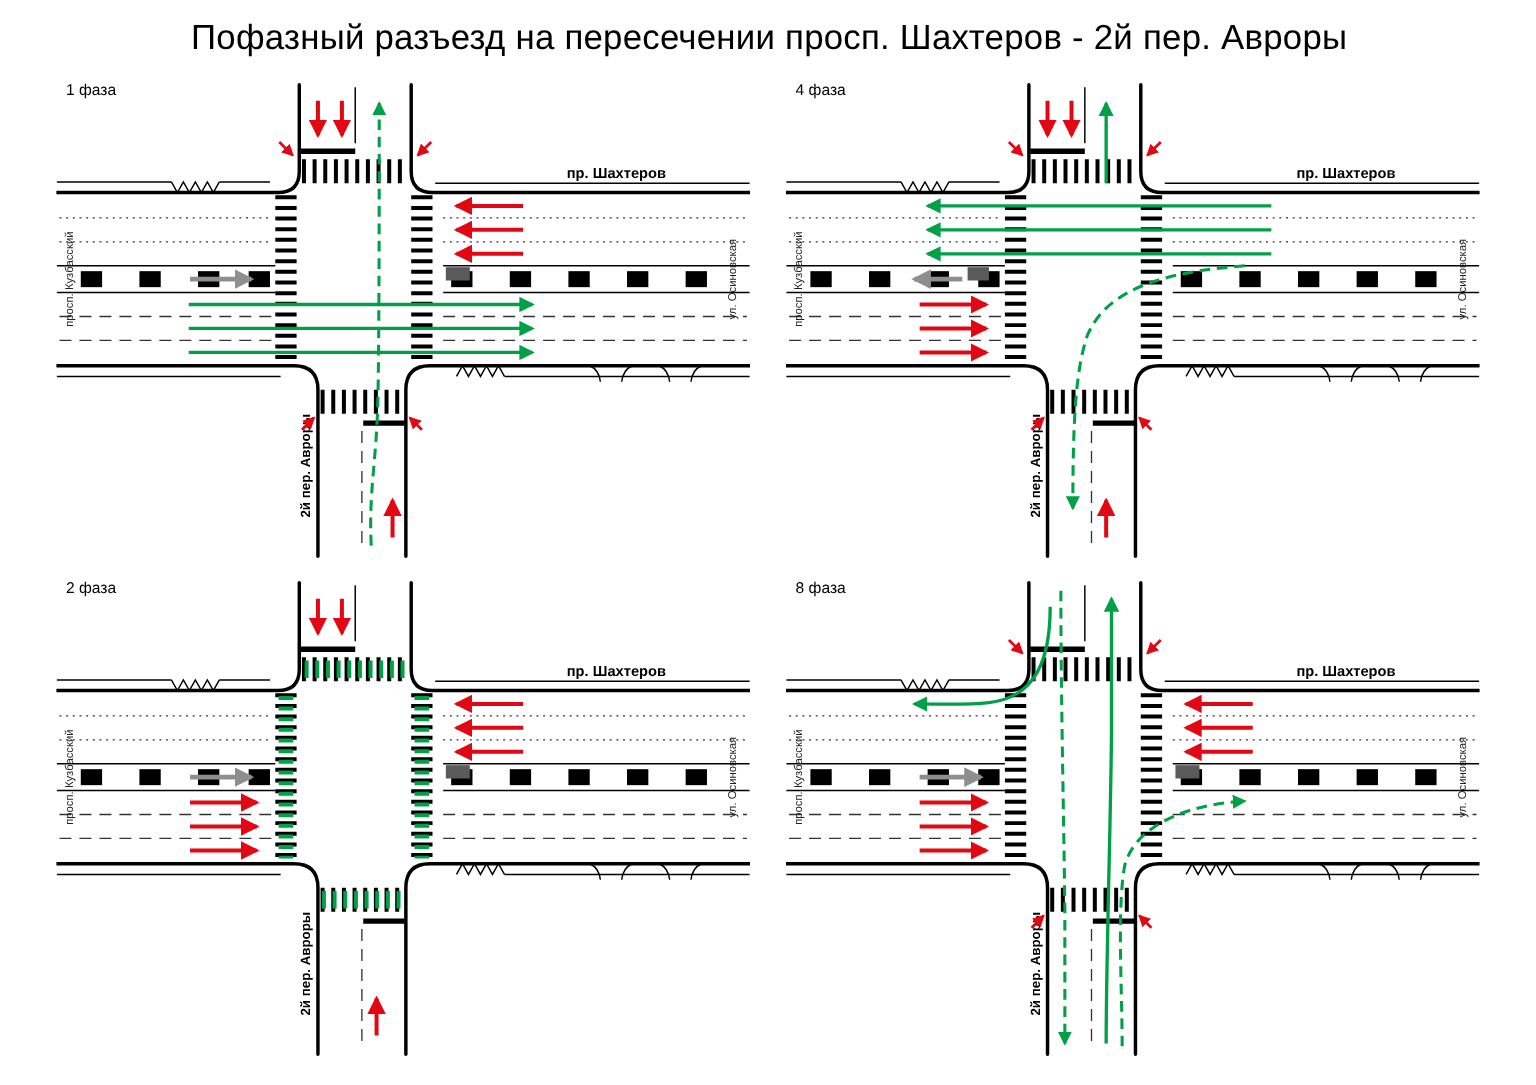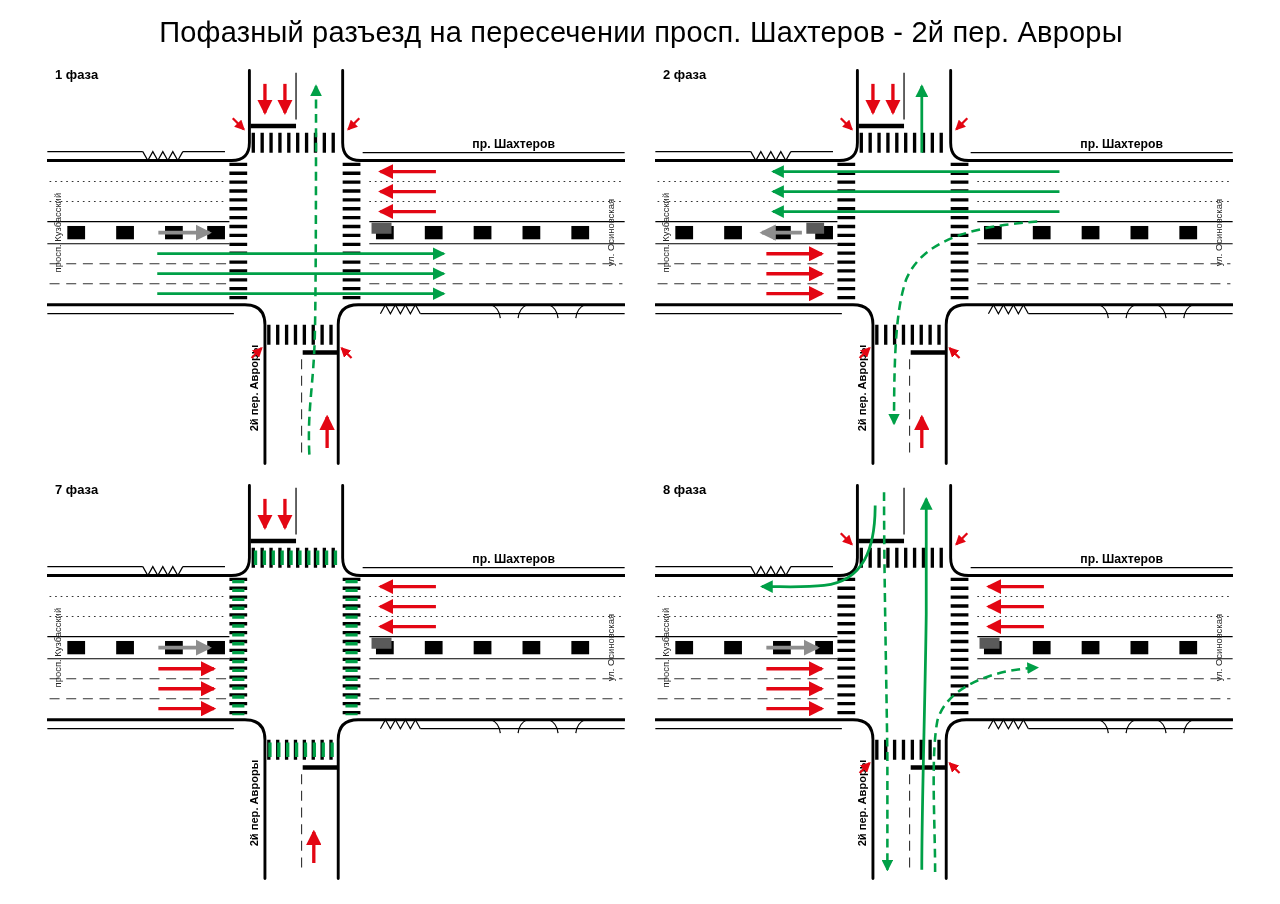--- a/index.html
+++ b/index.html
@@ -1,20 +1,20 @@
 <!DOCTYPE html>
 <html style="--green: #00A047; --red: #E30613; --gray: #8E8E8E; --road-line: #000000;"><head>
 <meta charset="utf-8">
 <style>
   html,body{margin:0;padding:0;background:#fff;}
   body{width:1280px;height:904px;overflow:hidden;font-family:"Liberation Sans",sans-serif;color:#000;}
   .page-title{text-align:center;font-size:29px;font-weight:400;margin:16px 0 6px 2px;letter-spacing:.2px;}
   .grid{display:grid;grid-template-columns:578px 578px;column-gap:30px;row-gap:2px;justify-content:center;}
   .phase{position:relative;}
-  .phase-label{position:absolute;left:8px;top:12px;font-size:13px;font-weight:700;}
+  .phase-label{position:absolute;left:8px;top:12px;font-size:13px;font-weight:400;}
   svg.dg{display:block;width:578px;height:413px;}
 
   
   .curb{stroke:var(--road-line,#000);stroke-width:2.6;fill:none;stroke-linecap:round;}
   .thin{stroke:var(--road-line,#000);stroke-width:1.1;fill:none;}
   .dot{stroke:#333;stroke-width:1;stroke-dasharray:1.5 3.5;fill:none;}
   .dash{stroke:#333;stroke-width:1;stroke-dasharray:9 6;fill:none;}
   .stop{stroke:var(--road-line,#000);stroke-width:4;fill:none;}
   .zebra{stroke:var(--road-line,#000);stroke-dasharray:3 5;fill:none;}
   .zebra-g{stroke:var(--green,#00A047);stroke-dasharray:3 5;fill:none;}
@@ -127,21 +127,21 @@
         <path class="gad" d="M236 360 C234 318 240 298 241 250 C242 204 242 98 242 28" marker-end="url(#m-g)"></path>
       </g>
       <g>
         <line class="gra" x1="100" y1="160" x2="146" y2="160" marker-end="url(#m-gr)"></line>
         <rect class="blk2" x="292" y="151" width="18" height="10"></rect>
       </g>
     </svg>
   </section>
 
   <section class="phase">
-    <div class="phase-label">2 фаза</div>
+    <div class="phase-label">4 фаза</div>
     <svg class="dg" viewBox="0 0 520 372">
       <use href="#ixb"></use>
       <g>
         <line class="ra" x1="196" y1="26" x2="196" y2="52" marker-end="url(#m-r)"></line>
         <line class="ra" x1="214" y1="26" x2="214" y2="52" marker-end="url(#m-r)"></line>
         <line class="ras" x1="167" y1="57" x2="177" y2="67" marker-end="url(#m-r)"></line>
         <line class="ras" x1="281" y1="57" x2="271" y2="67" marker-end="url(#m-r)"></line>
         <line class="ras" x1="184" y1="273" x2="193" y2="264" marker-end="url(#m-r)"></line>
         <line class="ras" x1="274" y1="273" x2="265" y2="264" marker-end="url(#m-r)"></line>
         <line class="ra" x1="100" y1="179" x2="150" y2="179" marker-end="url(#m-r)"></line>
@@ -157,21 +157,21 @@
         <path class="gad" d="M344 150 C292 154 242 164 226 202 C217 228 215 266 215 332" marker-end="url(#m-g)"></path>
       </g>
       <g>
         <line class="gra" x1="132" y1="160" x2="96" y2="160" marker-end="url(#m-gr)"></line>
         <rect class="blk2" x="136" y="151" width="16" height="10"></rect>
       </g>
     </svg>
   </section>
 
   <section class="phase">
-    <div class="phase-label">7 фаза</div>
+    <div class="phase-label">2 фаза</div>
     <svg class="dg" viewBox="0 0 520 372">
       <use href="#ixb"></use>
       <g>
         <line class="zebra-g zw13" x1="186" y1="79" x2="262" y2="79"></line>
         <line class="zebra-g zw13" x1="199" y1="252" x2="259" y2="252"></line>
         <line class="zebra-g zw11" x1="172" y1="99" x2="172" y2="221"></line>
         <line class="zebra-g zw11" x1="274" y1="99" x2="274" y2="221"></line>
       </g>
       <g>
         <line class="ra" x1="196" y1="26" x2="196" y2="52" marker-end="url(#m-r)"></line>

